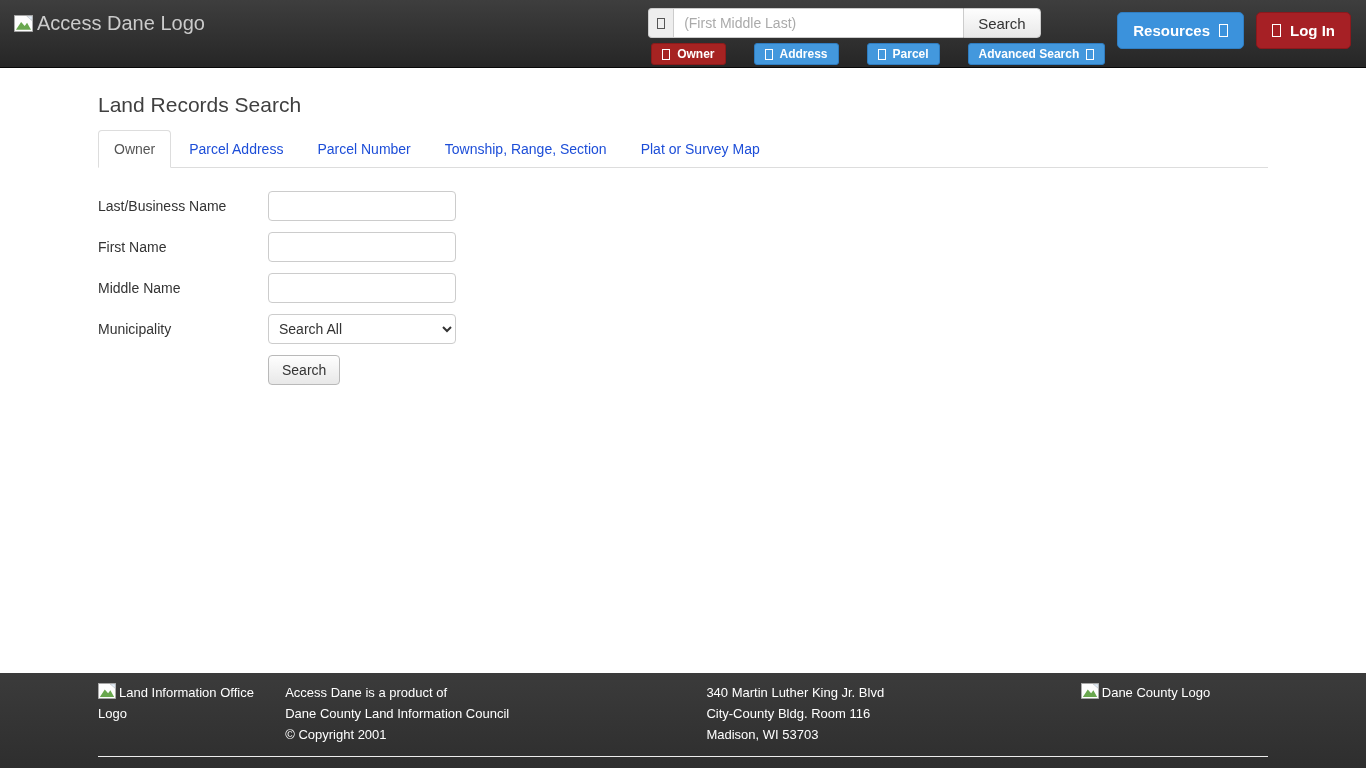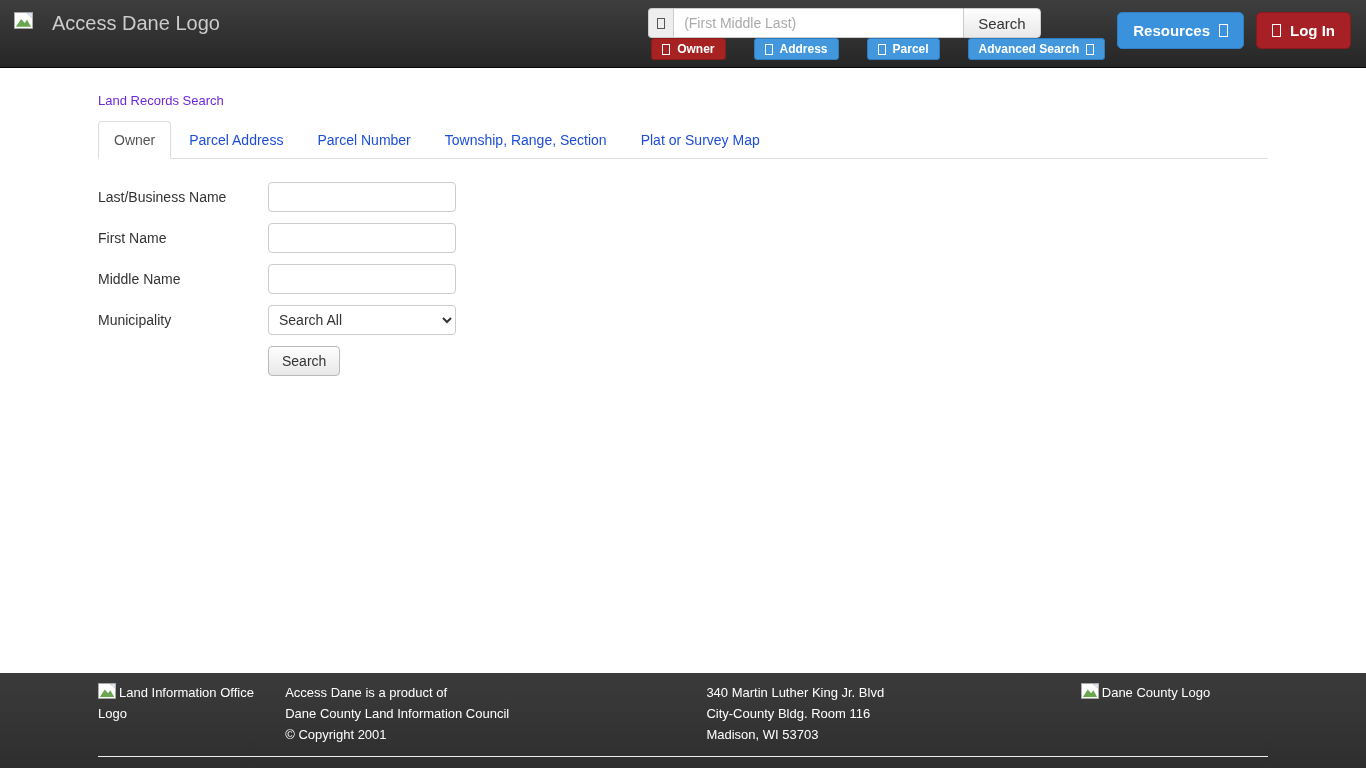--- a/index.html
+++ b/index.html
@@ -21,31 +21,31 @@
     border-bottom: 1px solid #080808;
     display: flex;
     justify-content: space-between;
     align-items: flex-start;
   }
   .brand {
     margin: 12px 0 0 14px;
     font-size: 20px;
     color: #cbcbcb;
     display: inline-flex;
-    align-items: flex-start;
-    gap: 16px;
+    align-items: center;
+    gap: 1px;
     white-space: nowrap;
   }
   .nav-right {
     margin: 8px 15px 0 0;
     display: flex;
     align-items: flex-start;
     gap: 12px;
   }
-  .search-col { display: flex; flex-direction: column; }
+  .search-col { display: flex; flex-direction: column; gap: 5px; }
   .input-group { display: flex; height: 30px; }
   .ig-addon {
     width: 25px;
     background: #eee;
     border: 1px solid #ccc;
     border-right: 0;
     border-radius: 4px 0 0 4px;
     display: flex; align-items: center; justify-content: center;
     color: #555; cursor: pointer;
   }
@@ -102,23 +102,23 @@
   }
   .tofu-sm { width: 8px; height: 11px; }
 
   
   .broken-img { flex: none; margin-right: 3px; vertical-align: -2px; }
 
   
   .container { width: 1170px; margin: 0 auto; }
   main { min-height: 580px; }
   .page-title {
-    font-size: 13px;
+    font-size: 21px;
     font-weight: 500;
-    color: #6d28d9;
+    color: #404040;
     margin: 25px 0 13px;
   }
   .tabs { display: flex; border-bottom: 1px solid #ddd; }
   .tab {
     padding: 10px 15px;
     margin: 0 2px -1px 0;
     font-size: 14px;
     color: #1d4ed8;
     border: 1px solid transparent;
     border-radius: 4px 4px 0 0;

